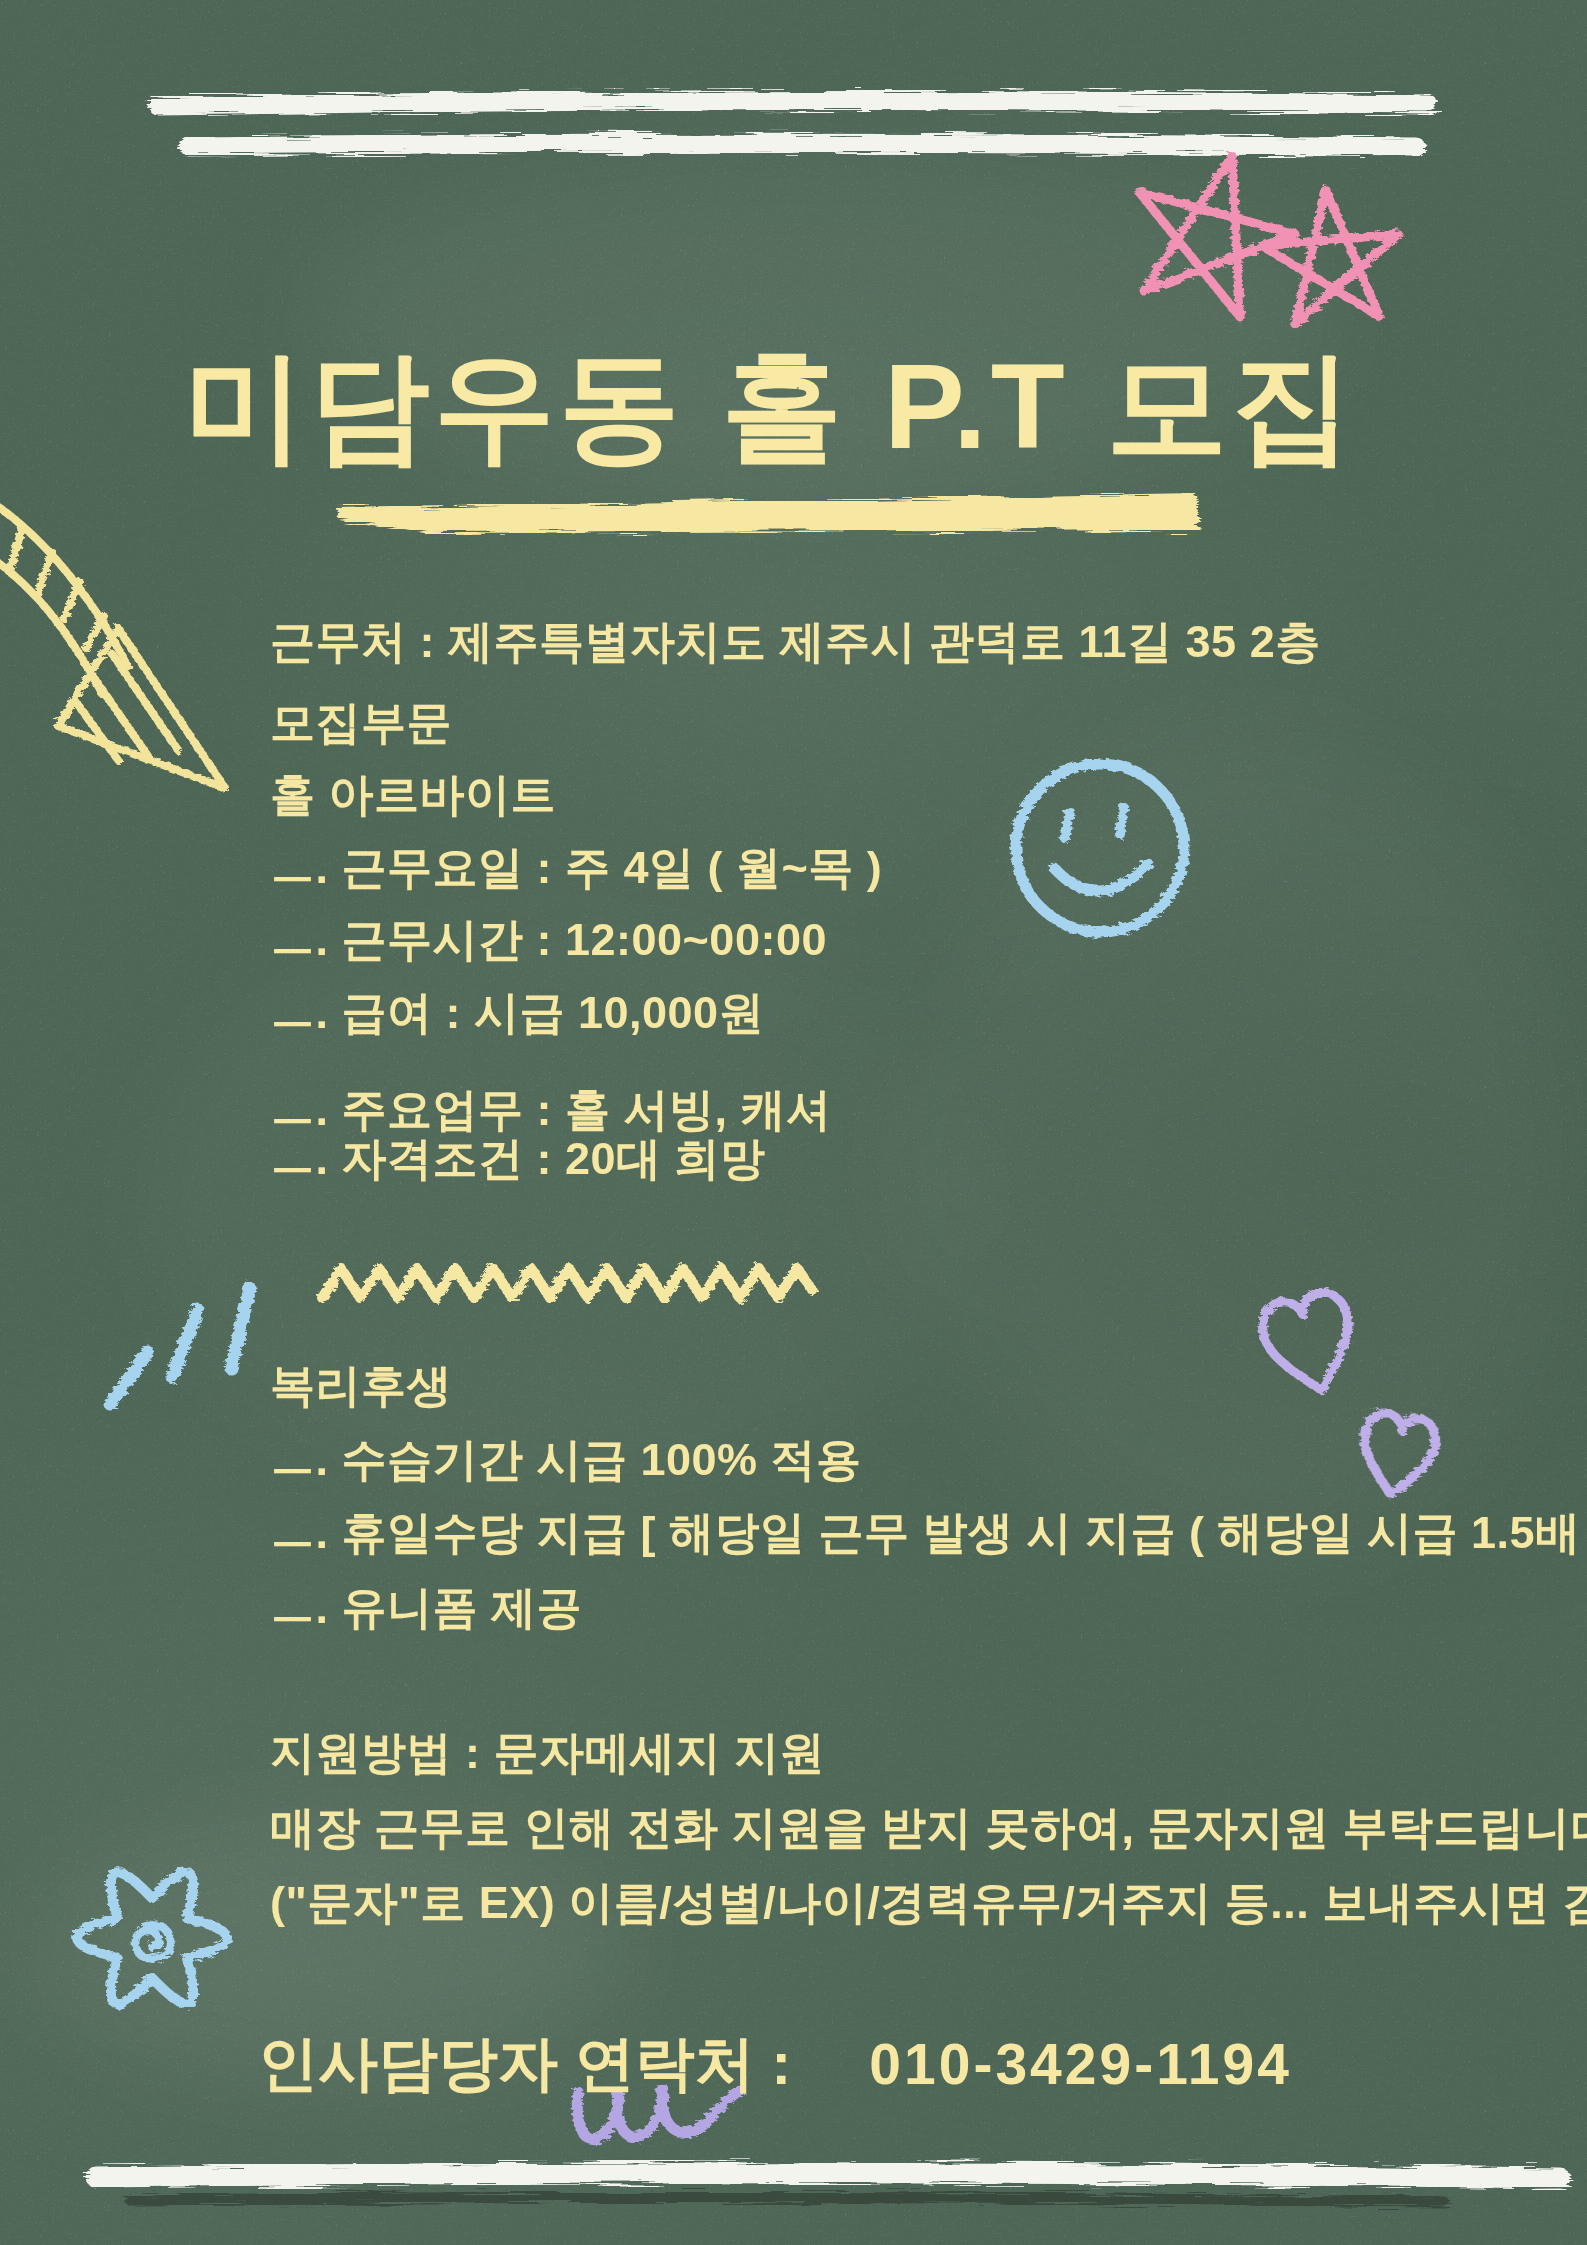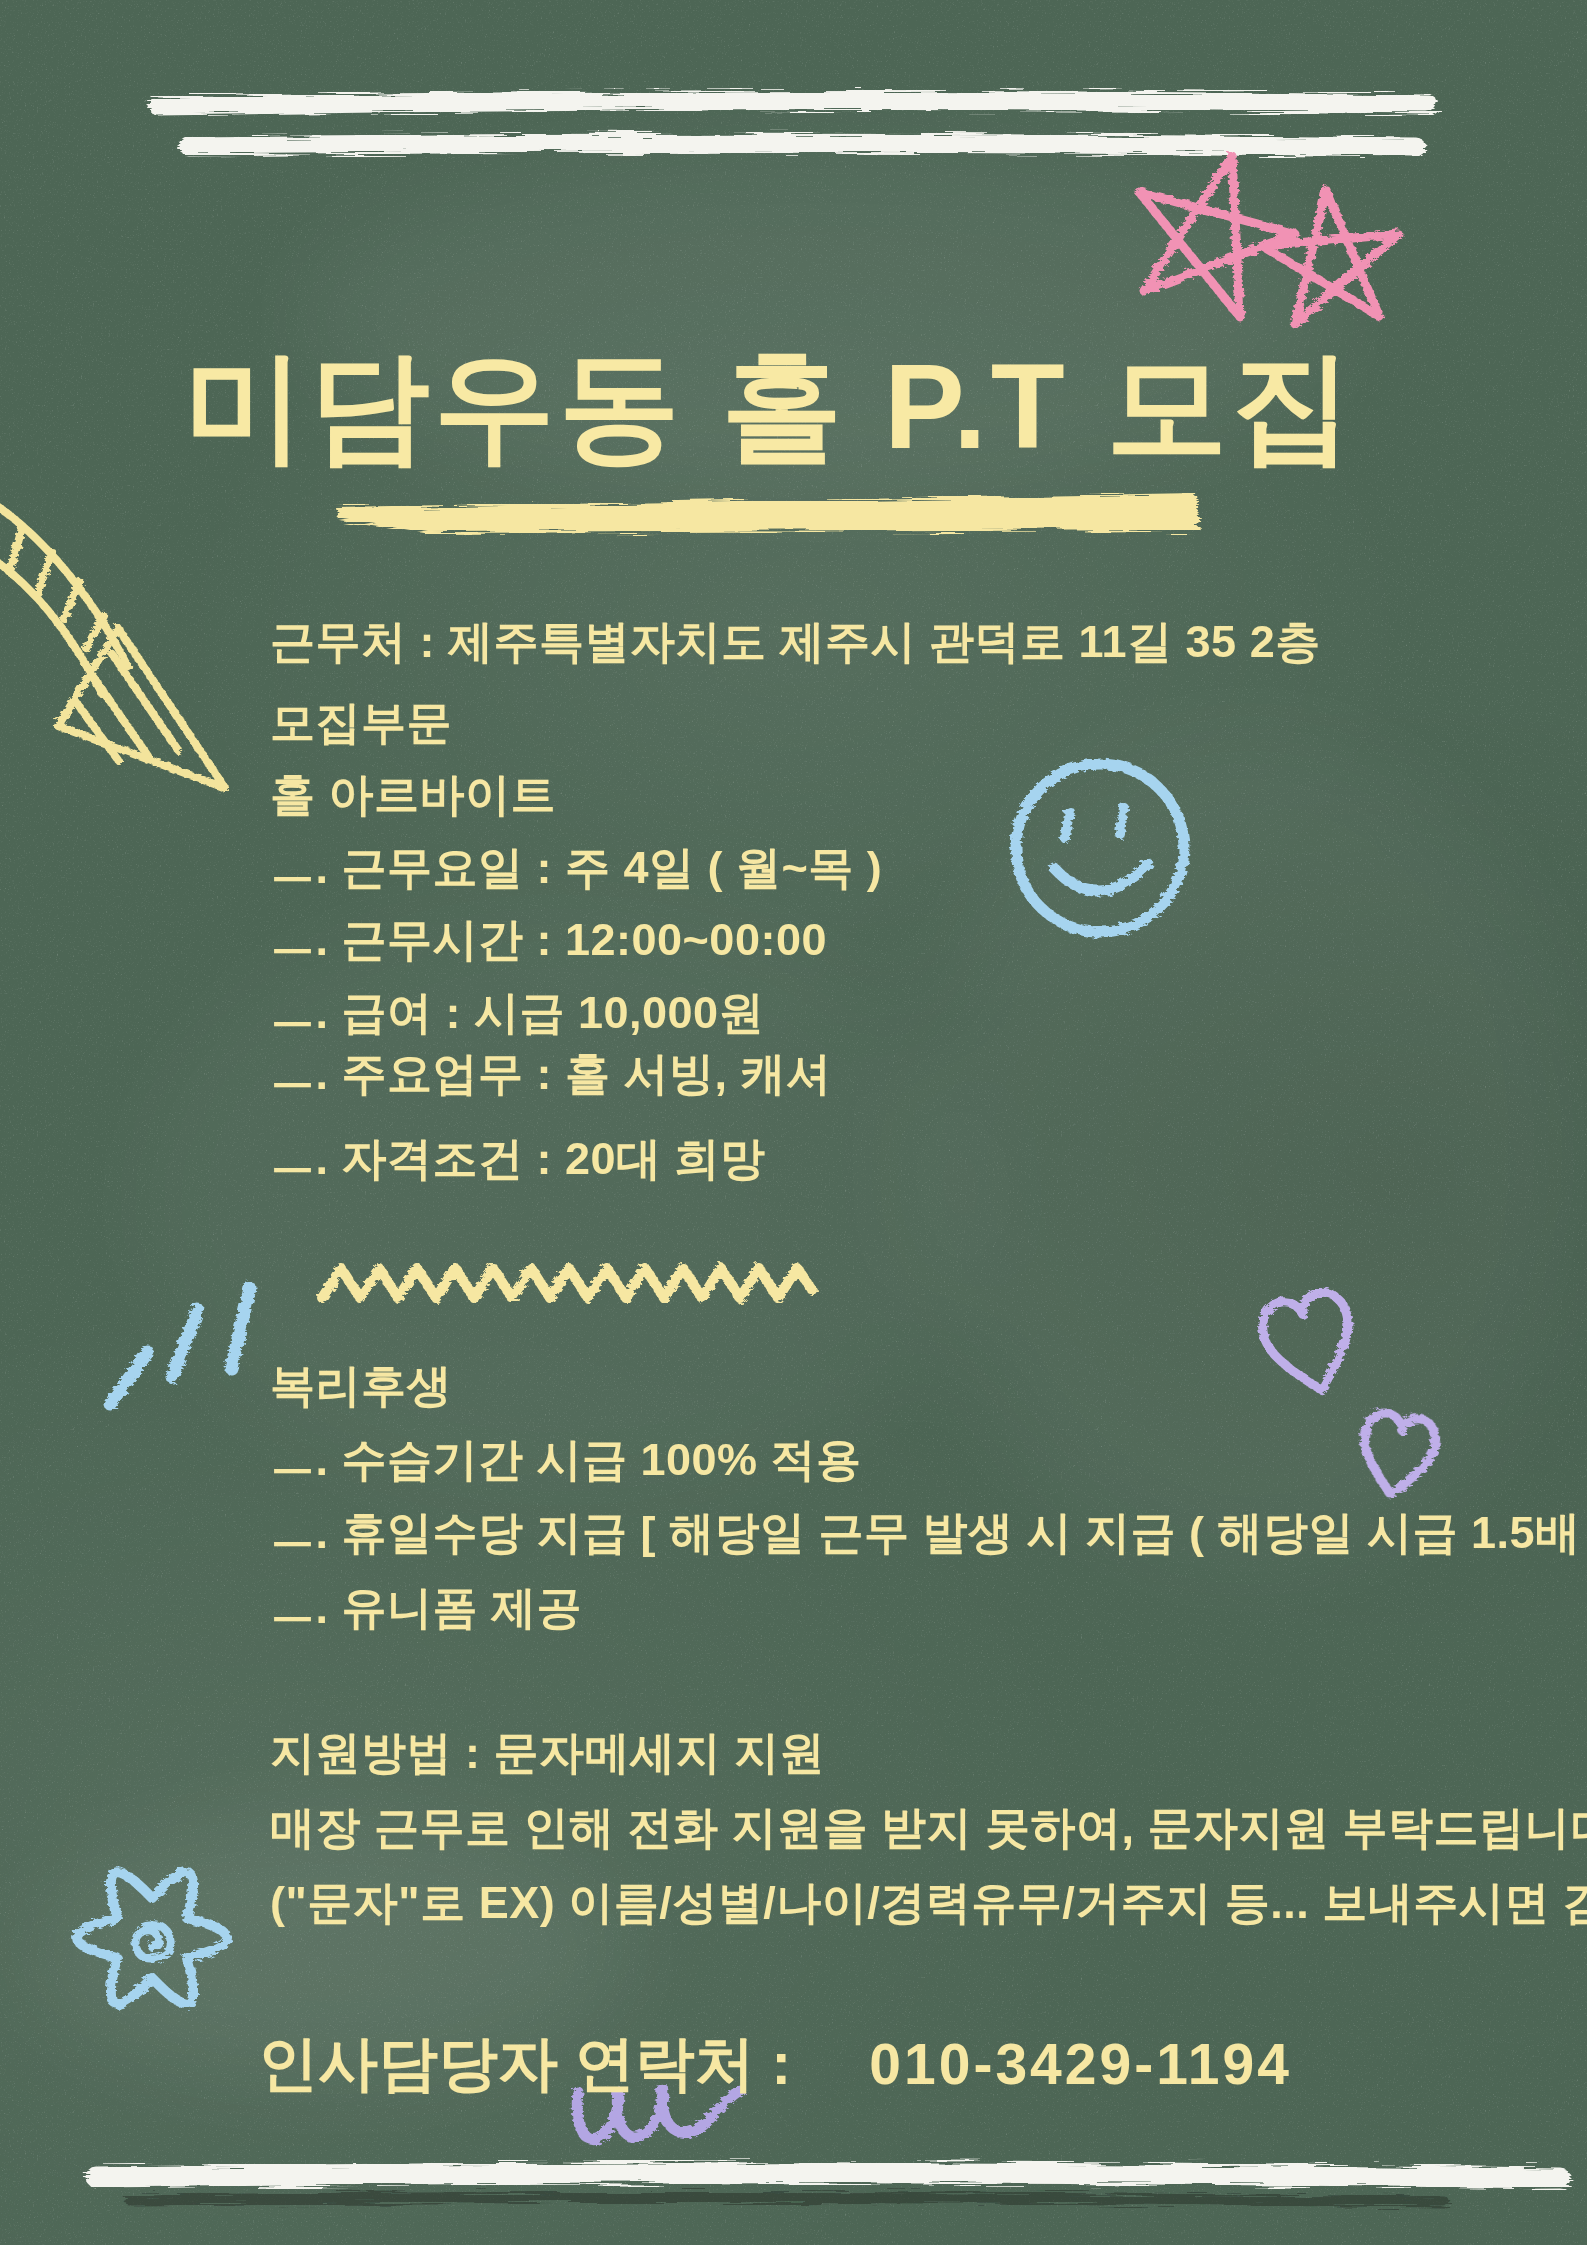--- a/index.html
+++ b/index.html
@@ -123,21 +123,21 @@
 
   <h1 class="title">미담우동 홀 P.T 모집</h1>
 
   <div class="t" style="top:612px">근무처 : 제주특별자치도 제주시 관덕로 11길 35 2층</div>
   <div class="t" style="top:693px">모집부문</div>
   <div class="t" style="top:765px">홀 아르바이트</div>
 
   <div class="t" style="top:838px">ㅡ. 근무요일 : 주 4일 ( 월~목 )</div>
   <div class="t" style="top:910px">ㅡ. 근무시간 : 12:00~00:00</div>
   <div class="t" style="top:983px">ㅡ. 급여 : 시급 10,000원</div>
-  <div class="t" style="top:1044px">ㅡ. 주요업무 : 홀 서빙, 캐셔</div>
+  <div class="t" style="top:1080px">ㅡ. 주요업무 : 홀 서빙, 캐셔</div>
   <div class="t" style="top:1129px">ㅡ. 자격조건 : 20대 희망</div>
 
   <div class="t" style="top:1356px">복리후생</div>
   <div class="t" style="top:1430px">ㅡ. 수습기간 시급 100% 적용</div>
   <div class="t" style="top:1503px">ㅡ. 휴일수당 지급 [ 해당일 근무 발생 시 지급 ( 해당일 시급 1.5배 적용) ]</div>
   <div class="t" style="top:1578px">ㅡ. 유니폼 제공</div>
 
   <div class="t" style="top:1723px">지원방법 : 문자메세지 지원</div>
   <div class="t" style="top:1798px">매장 근무로 인해 전화 지원을 받지 못하여, 문자지원 부탁드립니다.</div>
   <div class="t" style="top:1873px">("문자"로 EX) 이름/성별/나이/경력유무/거주지 등... 보내주시면 감사하겠습니다.)</div>

